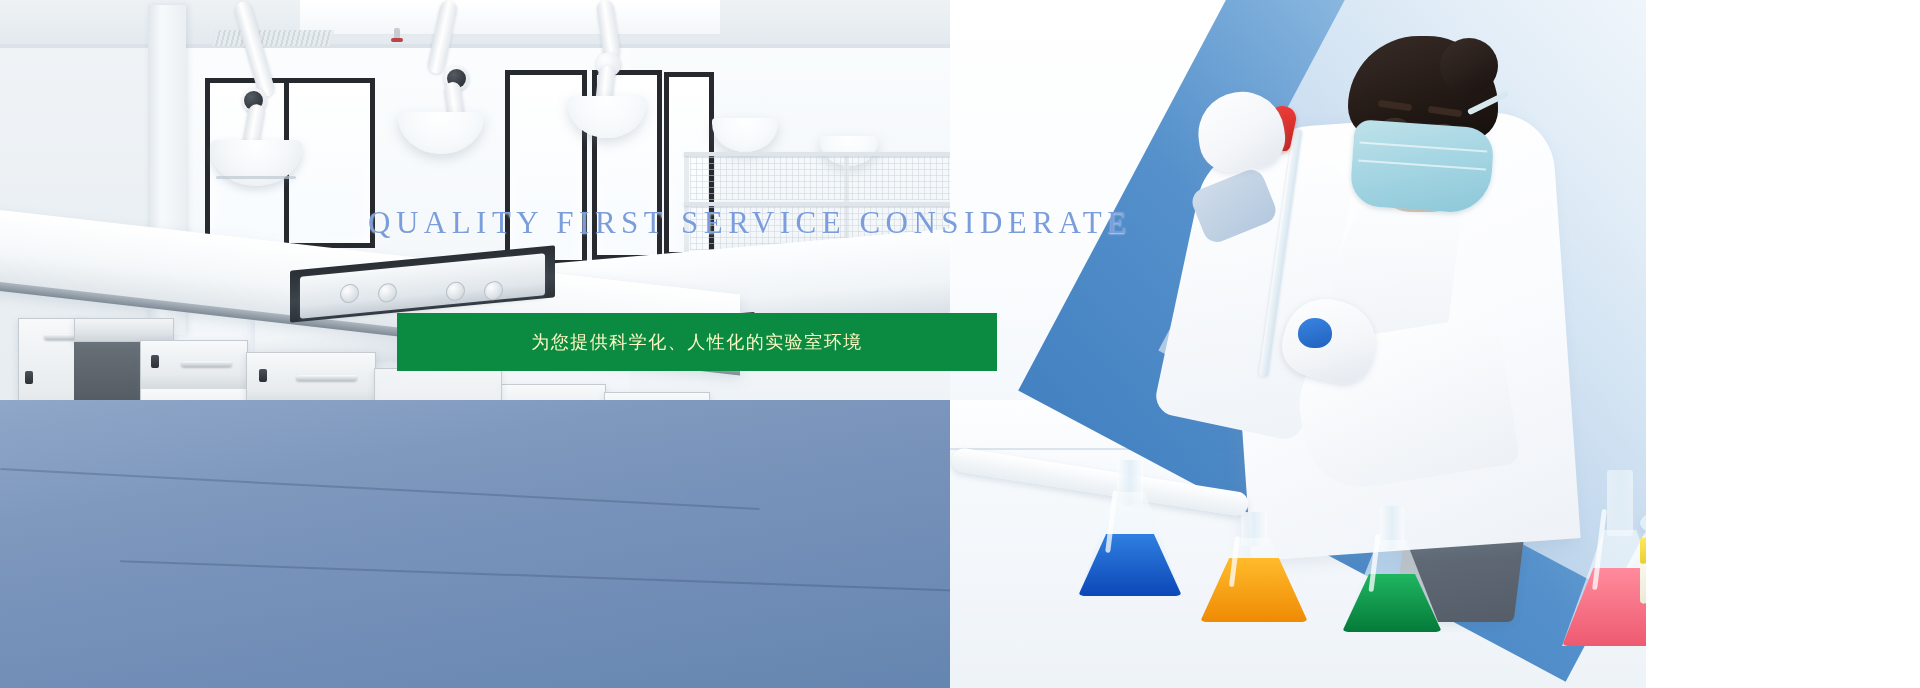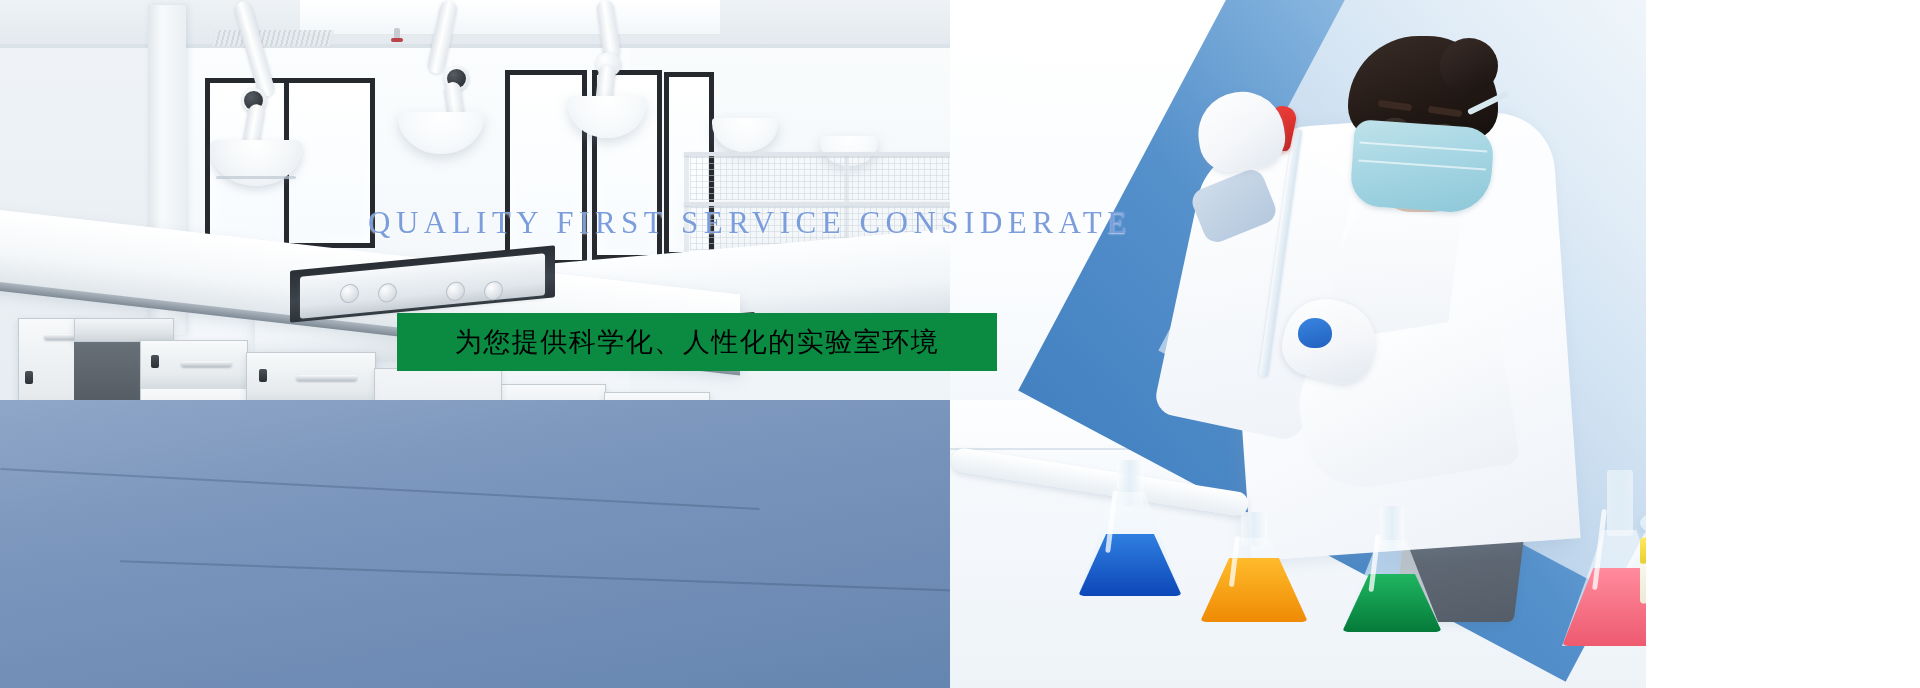--- a/index.html
+++ b/index.html
@@ -234,21 +234,21 @@
      font-family:"Liberation Serif","DejaVu Serif",serif;
      font-size:31px;letter-spacing:5.5px;color:#7b9ddb;white-space:nowrap;
      text-shadow:0 1px 2px rgba(255,255,255,.75);}
   .headline{position:absolute;left:588px;top:250px;
      font-family:"DejaVu Sans","Liberation Sans",sans-serif;
      font-weight:bold;font-size:55px;letter-spacing:3px;color:#1b4fc8;white-space:nowrap;
      text-shadow:0 2px 4px rgba(255,255,255,.5);}
   .greenbar{position:absolute;left:397px;top:313px;width:600px;height:58px;
      background:#0a8b41;display:flex;align-items:center;justify-content:center;}
   .greenbar span{font-family:"DejaVu Sans","Liberation Sans",sans-serif;
-     font-size:27px;color:#000000;letter-spacing:1.5px;white-space:nowrap;}
+     font-size:18px;color:#fef9c3;letter-spacing:1.5px;white-space:nowrap;}
 </style>
 </head>
 <body>
 
 <div class="banner">
 
   <div class="room">
 
     <div class="wall-left"></div>
     <div class="wall-back"></div>

